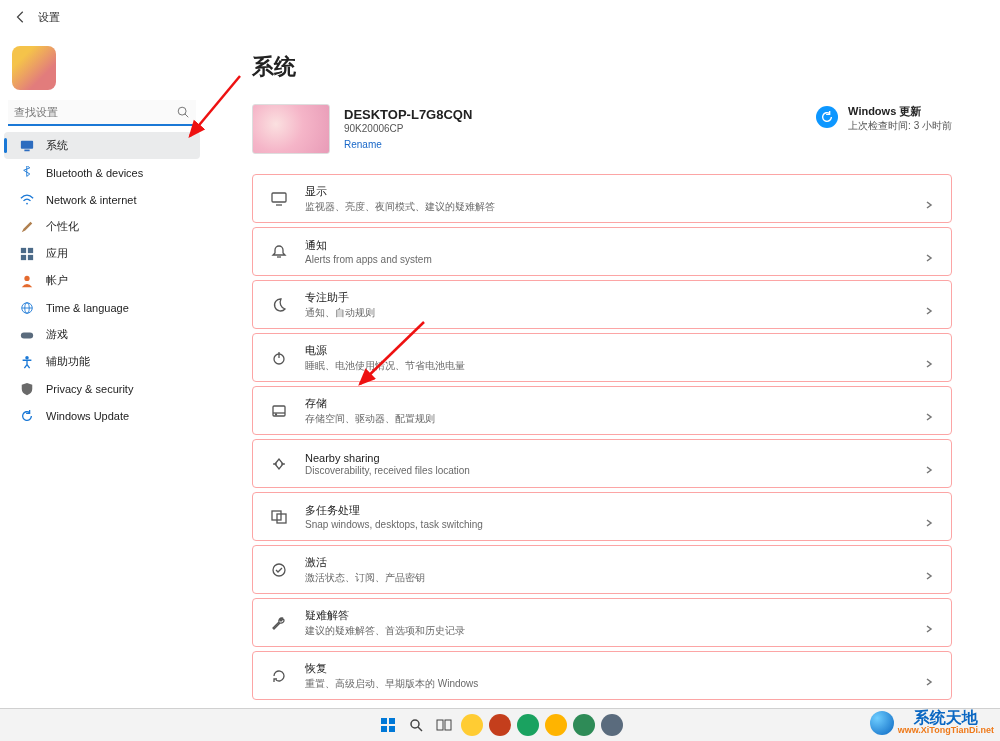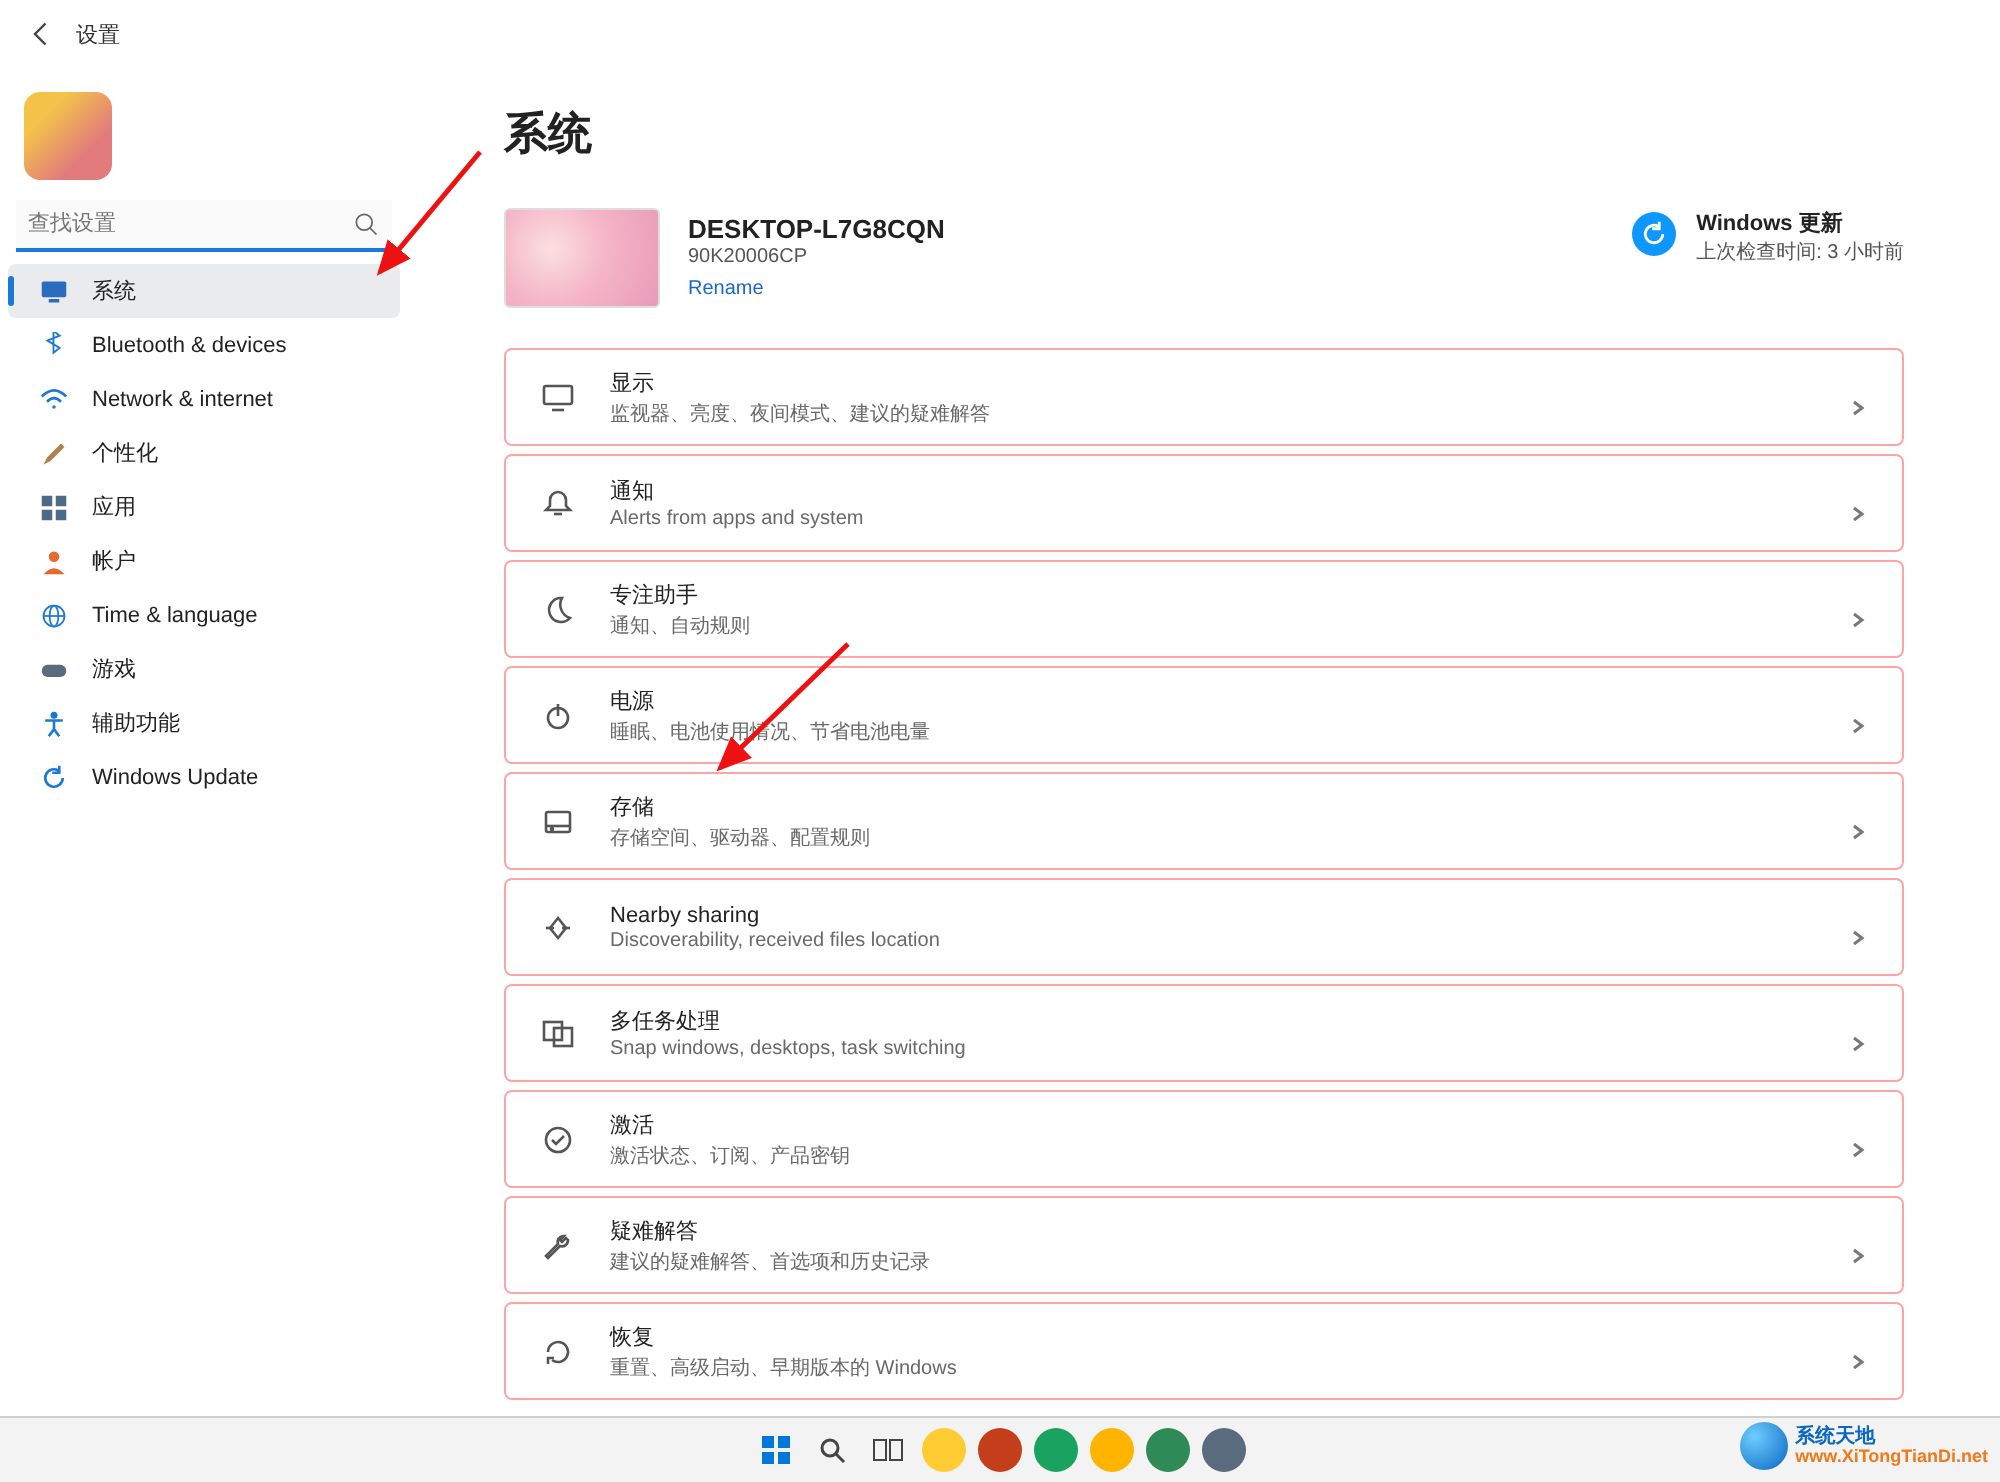--- a/index.html
+++ b/index.html
@@ -41,21 +41,21 @@
   .card-title { font-size: 11px; color: #222; }
   .card-sub { font-size: 10px; color: #696969; margin-top: 1px; }
   .chevron { width: 8px; height: 8px; }
   .chevron svg { width: 8px; height: 8px; stroke:#777; fill:none; stroke-width:1.5;}
   .arrow { position: absolute; pointer-events: none; }
   .arrow svg { overflow: visible; }
   .taskbar { position: absolute; bottom: 0; left: 0; right: 0; height: 33px; background: #f3f3f3; border-top: 1px solid #d0d0d0; display: flex; align-items: center; justify-content: center; gap: 6px; }
   .task-icon { width: 22px; height: 22px; border-radius: 4px; display:flex;align-items:center;justify-content:center; cursor:pointer;}
   .watermark { position:absolute; right:6px; bottom:6px; display:flex; align-items:center; gap:4px; font-size:11px;}
   .watermark .globe { width:24px; height:24px; border-radius:50%; background: radial-gradient(circle at 30% 30%, #6ecdff, #0a67c2); }
-  .watermark .cn { font-weight:700; color:#0a67c2; font-size:10px; line-height:1;}
+  .watermark .cn { font-weight:700; color:#0a67c2; font-size:16px; line-height:1;text-align:center;}
   .watermark .url { font-size:9px; color:#ef7a1a; font-weight:600; line-height:1;}
 </style>
 </head>
 <body>
 
 <div class="top-bar">
   <div class="back-icon">
     <svg viewBox="0 0 16 16">
         <path d="M10 2 L4 8 L10 14" stroke="#444" fill="none" stroke-width="1.4"></path>
       </svg>
@@ -151,20 +151,28 @@
           <span>游戏</span>
         </li>
         <li class="nav-item">
           <span class="nav-icon">
             <svg viewBox="0 0 16 16">
               <circle cx="8" cy="3" r="2" fill="#1a78d6"></circle>
               <path d="M3 6 L13 6 M8 6 L8 11 M5 15 L8 11 L11 15" stroke="#1a78d6" fill="none" stroke-width="1.5"></path>
             </svg>
           </span>
           <span>辅助功能</span>
+        </li>
+        <li class="nav-item">
+          <span class="nav-icon">
+            <svg viewBox="0 0 16 16">
+              <path d="M8 1 L14 3 V8 Q14 13 8 15 Q2 13 2 8 V3 Z" fill="#6a6a6a"></path>
+            </svg>
+          </span>
+          <span>Privacy &amp; security</span>
         </li>
         <li class="nav-item">
           <span class="nav-icon">
             <svg viewBox="0 0 16 16">
               <path d="M13 8a5 5 0 1 1-2-4 M11 1 V5 H7" stroke="#1a78d6" fill="none" stroke-width="1.5"></path>
             </svg>
           </span>
           <span>Windows Update</span>
         </li>
       </ul>

